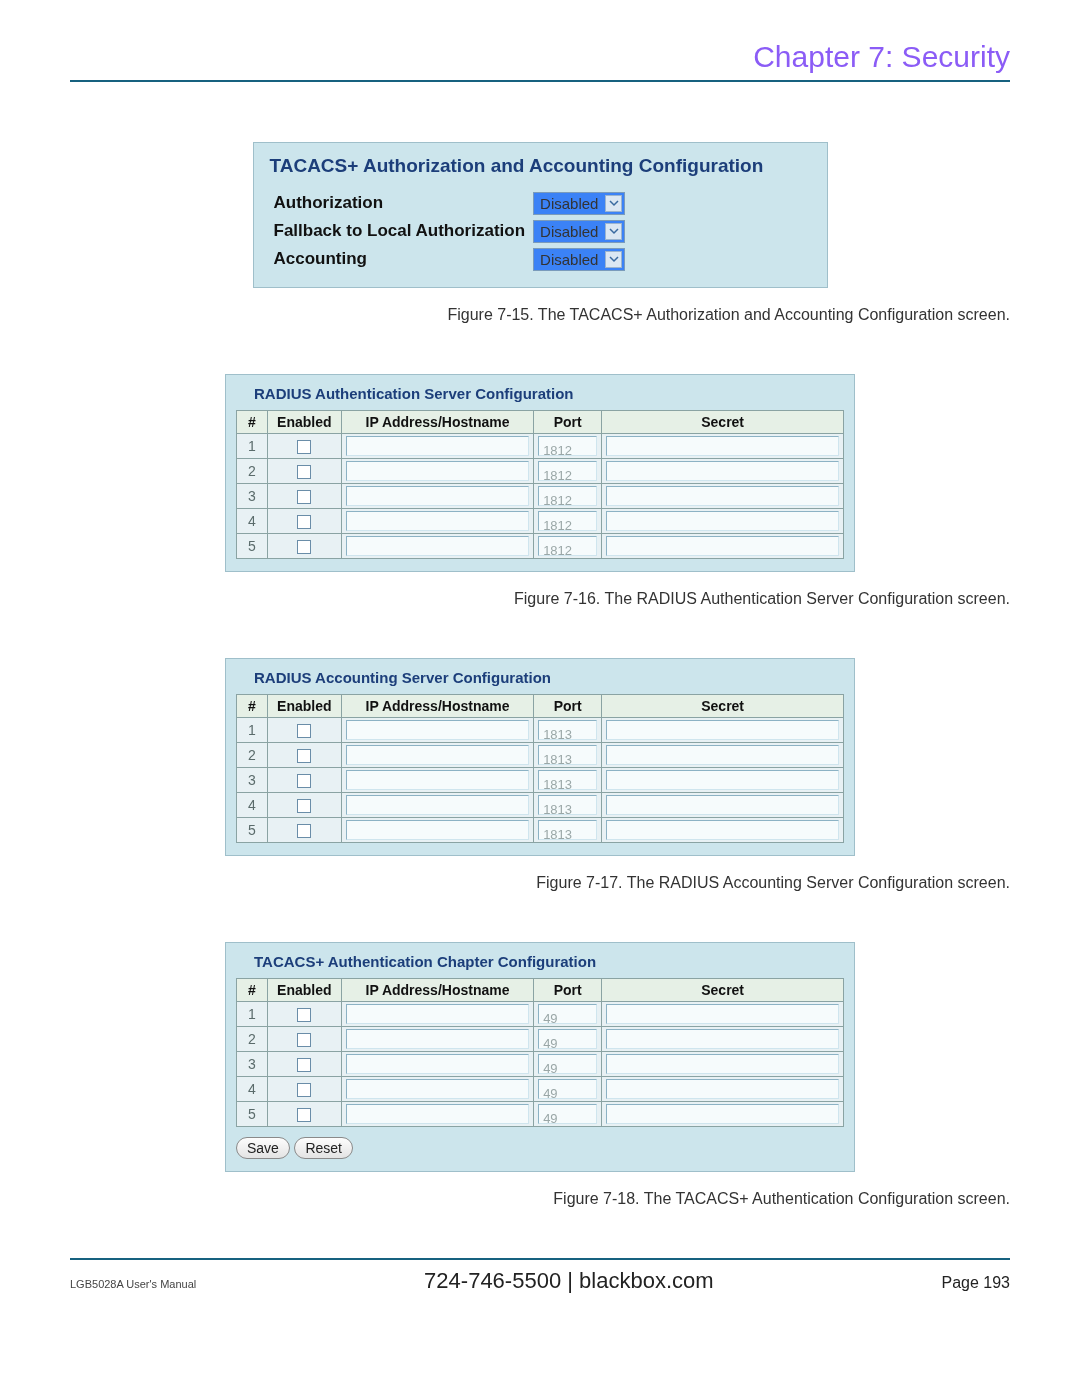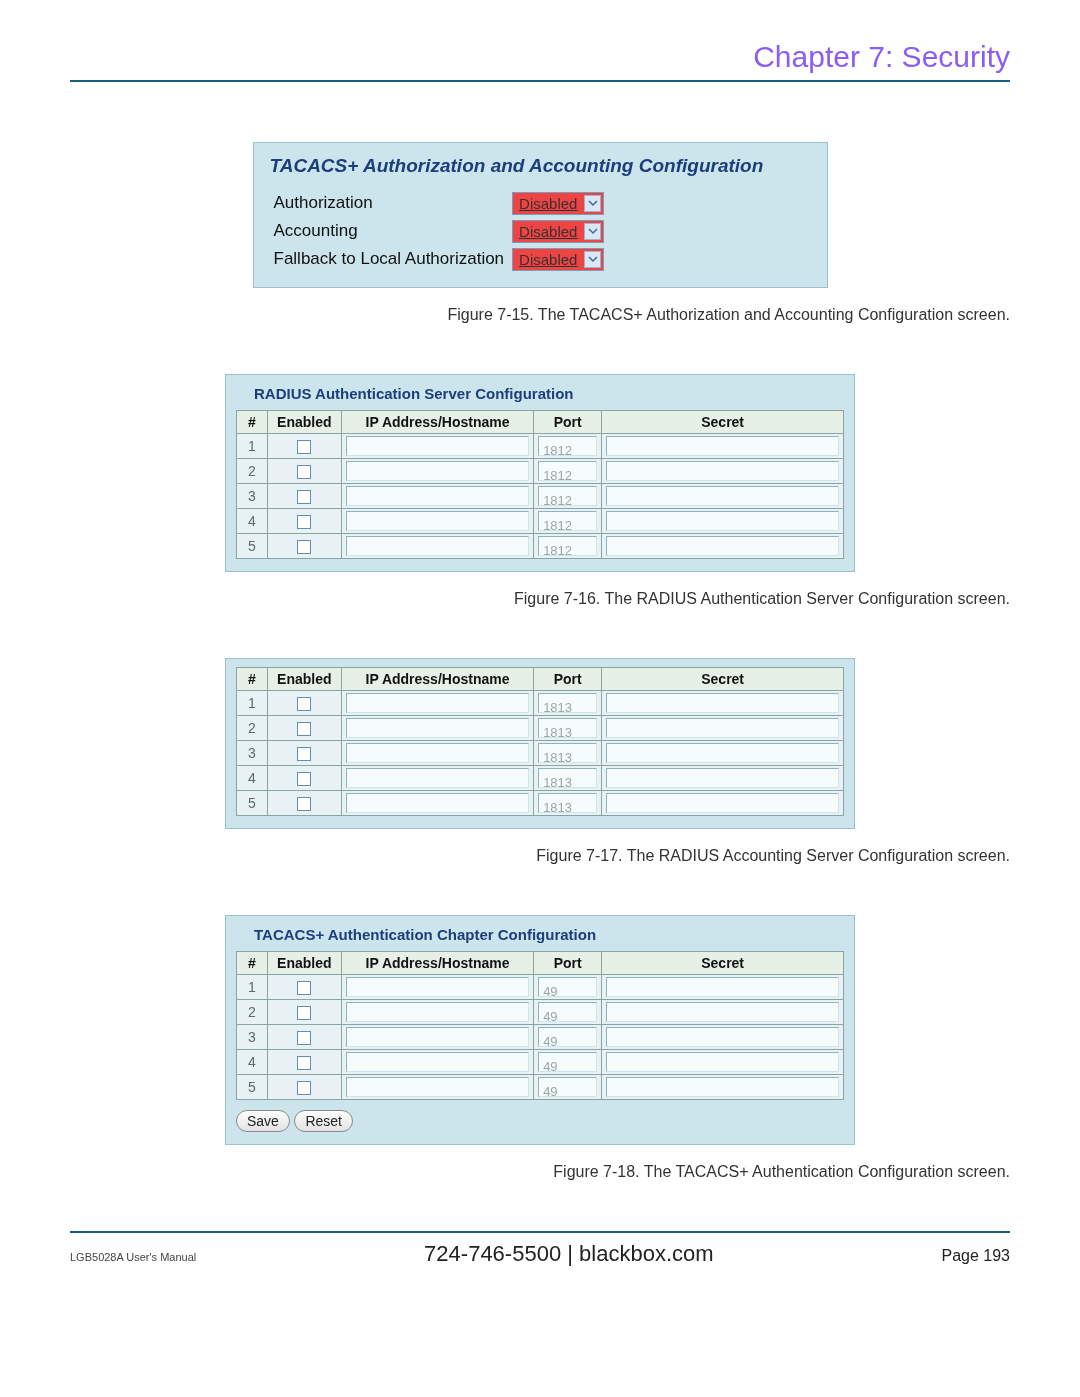--- a/index.html
+++ b/index.html
@@ -36,43 +36,41 @@
     width: 575px;
     margin: 0 auto;
     background: #cce5ec;
     border: 1px solid #9fbfca;
   }
   .panel-tacacs .title {
     font-size: 19px;
     font-weight: bold;
     color: #1c3e7a;
     padding: 12px 16px 8px 16px;
-    font-style: italic;
   }
   .panel-tacacs table {
     border-collapse: collapse;
     margin: 4px 12px 14px 20px;
   }
   .panel-tacacs td.label {
-    font-weight: normal;
+    font-weight: bold;
     font-size: 17px;
     color: #111;
     padding: 4px 8px 4px 0;
     margin-left: 48px;
   }
   .panel-tacacs td.ctrl { padding: 2px 0; }
   .sel {
     display: flex;
-    background: #ef4444;
+    background: #3b82f6;
     border: 1px solid #7a9bbb;
     font-size: 15px;
     color: #333;
     padding: 2px 2px 2px 6px;
     width: 92px;
-    text-decoration: underline;
   }
   .sel .chev {
     margin-left: auto;
     width: 17px;
     height: 17px;
     background: #dbe7f3;
     border: 1px solid #9bb4cf;
     display: flex;
     align-items: center;
     justify-content: center;
@@ -178,20 +176,33 @@
 
   <div class="chapter-title">Chapter 7: Security</div>
 
   <div class="figure-block">
     <div class="panel-tacacs">
       <div class="title">TACACS+ Authorization and Accounting Configuration</div>
       <table>
         <tbody>
             <tr>
           <td class="label">Authorization</td>
+          <td class="ctrl">
+            <div class="sel">
+              <span>Disabled</span>
+              <span class="chev">
+                    <svg viewBox="0 0 10 10">
+                      <path d="M1 3 L5 7 L9 3" fill="none" stroke="#3a6aa0" stroke-width="1.5"></path>
+                    </svg>
+                  </span>
+            </div>
+          </td>
+        </tr>
+        <tr>
+          <td class="label">Fallback to Local Authorization</td>
           <td class="ctrl">
             <div class="sel">
               <span>Disabled</span>
               <span class="chev">
                     <svg viewBox="0 0 10 10">
                       <path d="M1 3 L5 7 L9 3" fill="none" stroke="#3a6aa0" stroke-width="1.5"></path>
                     </svg>
                   </span>
             </div>
           </td>
@@ -202,33 +213,20 @@
             <div class="sel">
               <span>Disabled</span>
               <span class="chev">
                     <svg viewBox="0 0 10 10">
                       <path d="M1 3 L5 7 L9 3" fill="none" stroke="#3a6aa0" stroke-width="1.5"></path>
                     </svg>
                   </span>
             </div>
           </td>
         </tr>
-        <tr>
-          <td class="label">Fallback to Local Authorization</td>
-          <td class="ctrl">
-            <div class="sel">
-              <span>Disabled</span>
-              <span class="chev">
-                    <svg viewBox="0 0 10 10">
-                      <path d="M1 3 L5 7 L9 3" fill="none" stroke="#3a6aa0" stroke-width="1.5"></path>
-                    </svg>
-                  </span>
-            </div>
-          </td>
-        </tr>
       </tbody>
         </table>
     </div>
     <div class="caption">Figure 7-15. The TACACS+ Authorization and Accounting Configuration screen.</div>
   </div>
 
   <div class="figure-block">
     <div class="server-panel">
       <div class="title">RADIUS Authentication Server Configuration</div>
       <table class="srv">
@@ -308,20 +306,21 @@
               </td>
             </tr>
           </tbody>
       </table>
     </div>
     <div class="caption">Figure 7-16. The RADIUS Authentication Server Configuration screen.</div>
   </div>
 
   <div class="figure-block">
     <div class="server-panel">
+      <div class="title">RADIUS Accounting Server Configuration</div>
       <table class="srv">
         <thead>
             <tr>
           <th>#</th>
           <th>Enabled</th>
           <th>IP Address/Hostname</th>
           <th>Port</th>
           <th>Secret</th>
         </tr>
           </thead>

